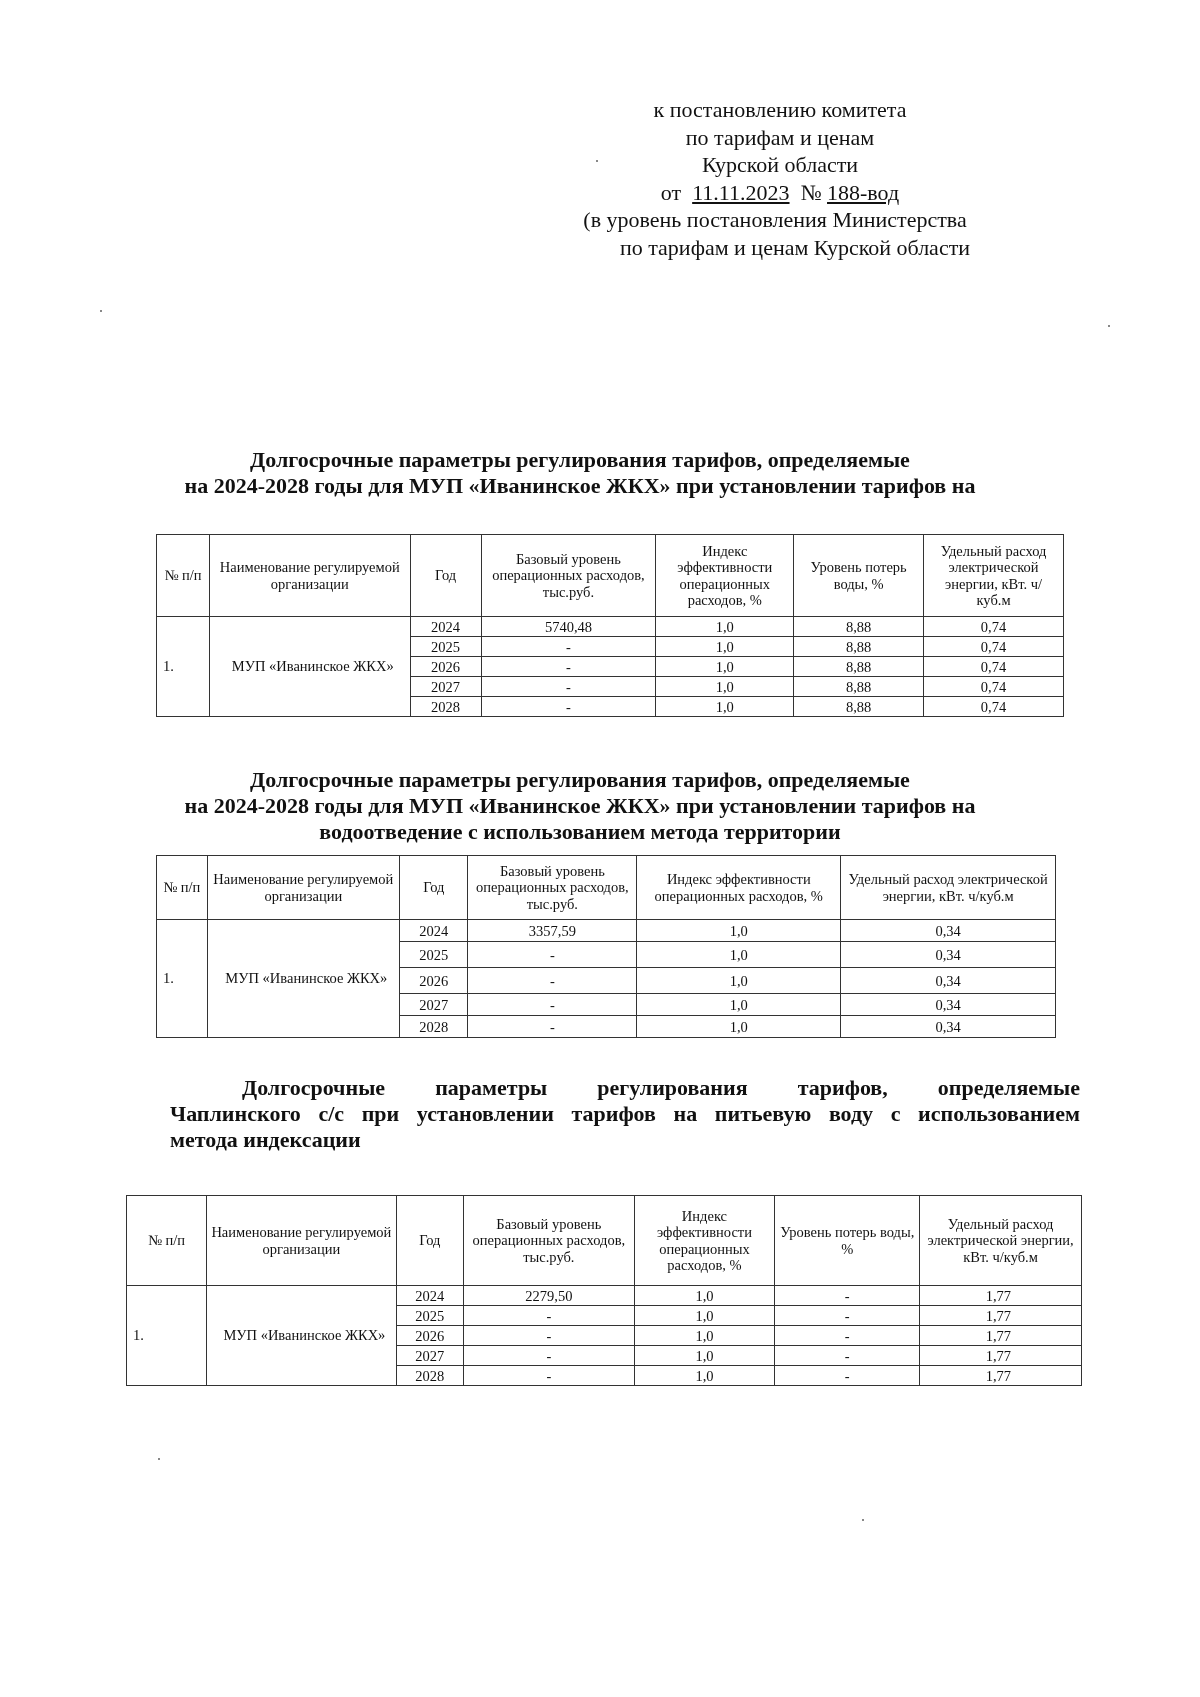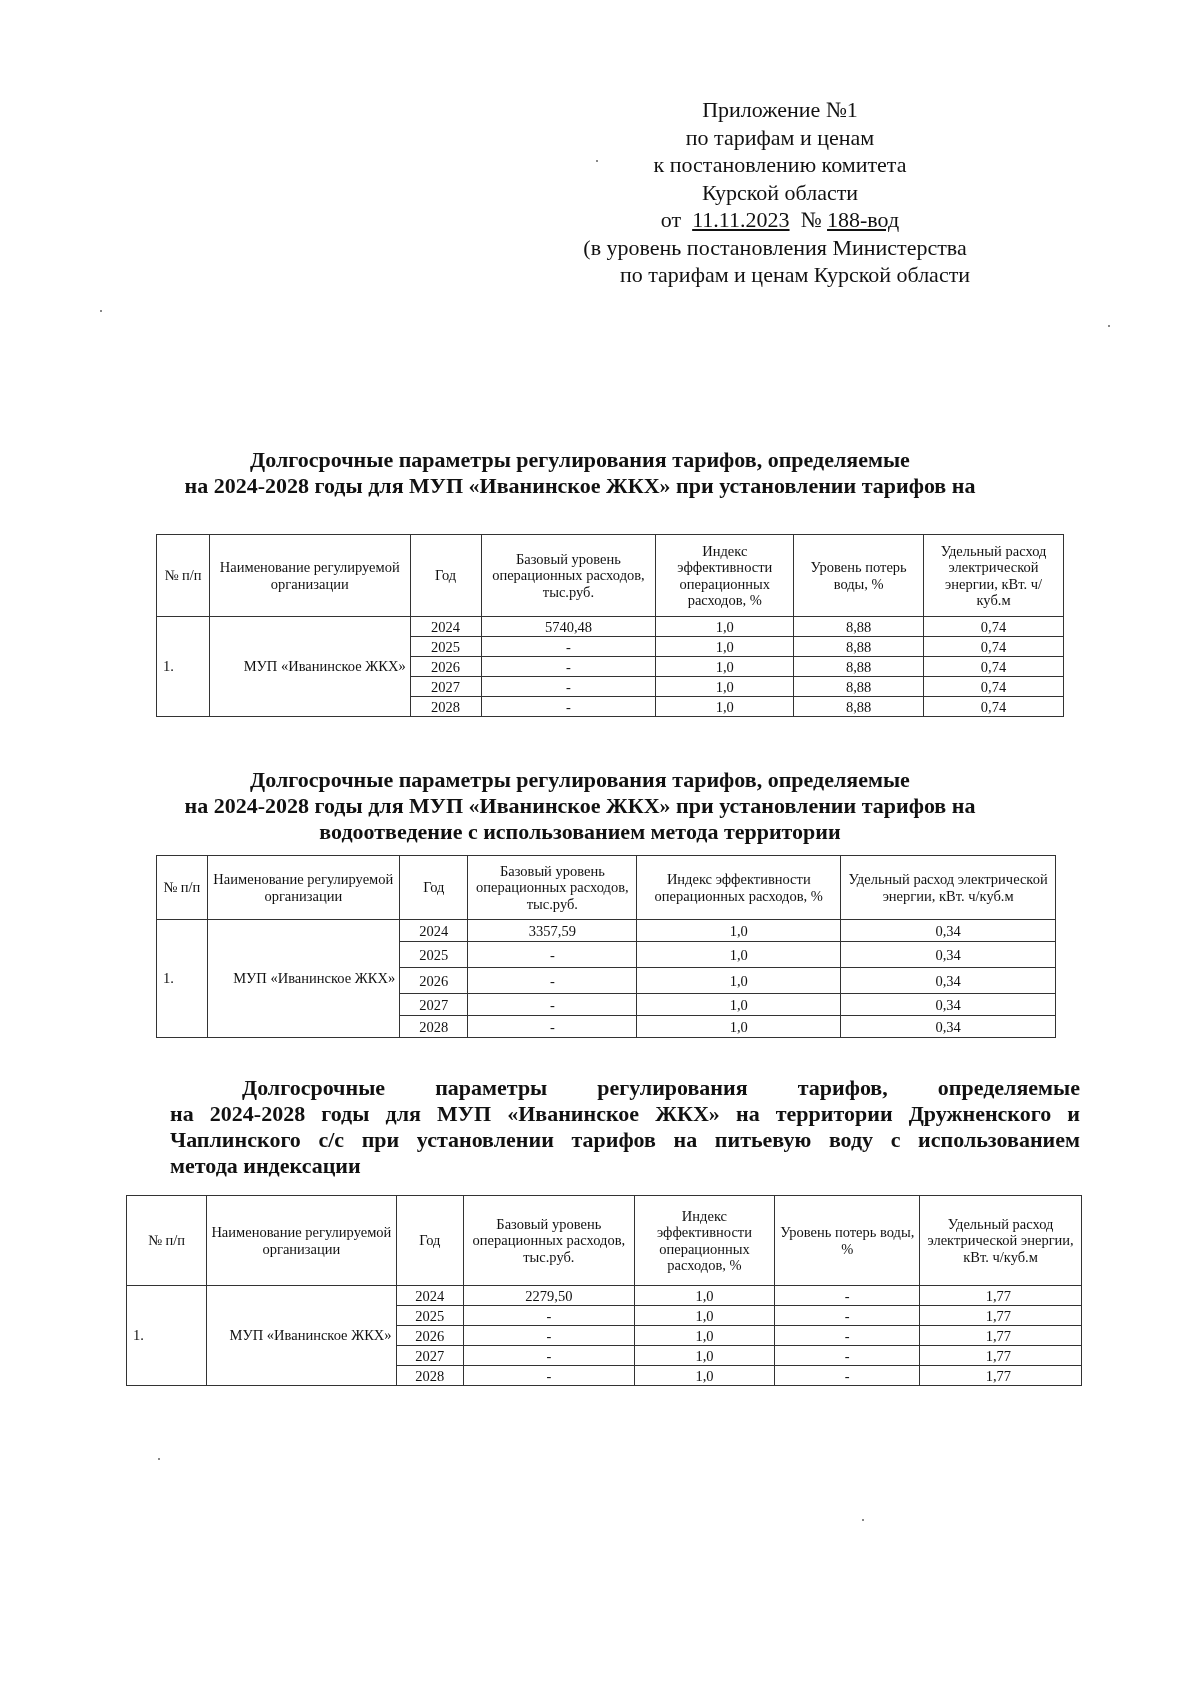--- a/index.html
+++ b/index.html
@@ -9,32 +9,31 @@
                   font-size: 22px; line-height: 27.5px; }
   .header-block .line { display: block; white-space: nowrap; }
   .u { text-decoration: underline; }
   .section-title { position: absolute; text-align: center; font-size: 22px; line-height: 26px; font-weight: bold; }
   .section-title .line { display: block; white-space: nowrap; }
   .justified .line { text-align: justify; text-align-last: justify; }
   .justified .line.last { text-align: right; text-align-last: left; }
   table.tariff { position: absolute; border-collapse: collapse; font-size: 14.5px; line-height: 16.5px; }
   table.tariff th, table.tariff td { border: 1.5px solid #333; text-align: center; font-weight: normal;
                                     padding: 0 4px; vertical-align: middle; }
-  table.tariff td.left { text-align: right; padding-left: 10px; }
+  table.tariff td.left { text-align: center; padding-left: 10px; }
   table.tariff td.num-left { text-align: left; padding-left: 6px; }
   table.tariff td.cell { height: 19px; padding: 0 4px; line-height: 18px; }
   .speck { position: absolute; width: 2px; height: 2px; background: #888; }
 </style>
 </head>
 <body>
 
 <div class="header-block">
-  <span class="line">Приложение №1</span>
+  <span class="line">к постановлению комитета</span>
   <span class="line">по тарифам и ценам</span>
-  <span class="line">к постановлению комитета</span>
   <span class="line">Курской области</span>
   <span class="line">
     <span>от</span>&nbsp;
     <span class="u">11.11.2023</span>&nbsp;
     <span>№</span>
     <span class="u">188-вод</span>
   </span>
   <span class="line" style="margin-left:-10px">(в уровень  постановления Министерства</span>
   <span class="line" style="margin-left:30px">по тарифам и ценам Курской области</span>
 </div>
@@ -162,21 +161,20 @@
       <td class="cell">2028</td>
       <td class="cell">-</td>
       <td class="cell">1,0</td>
       <td class="cell">0,34</td>
     </tr>
   </tbody>
 </table>
 
 <div class="section-title justified" style="left:170px; top:1075px; width:910px;">
   <span class="line" style="padding-left:72px">Долгосрочные    параметры    регулирования    тарифов,    определяемые</span>
-  <span class="line">на 2024-2028 годы для МУП «Иванинское ЖКХ» на территории Дружненского и</span>
   <span class="line">Чаплинского с/с при установлении тарифов на питьевую воду с использованием</span>
   <span class="line last">метода индексации</span>
 </div>
 
 <table class="tariff" style="left:126px; top:1195px; width:956px;">
   <colgroup>
     <col style="width:87px">
       <col style="width:200px">
       <col style="width:71px">
       <col style="width:179px">

